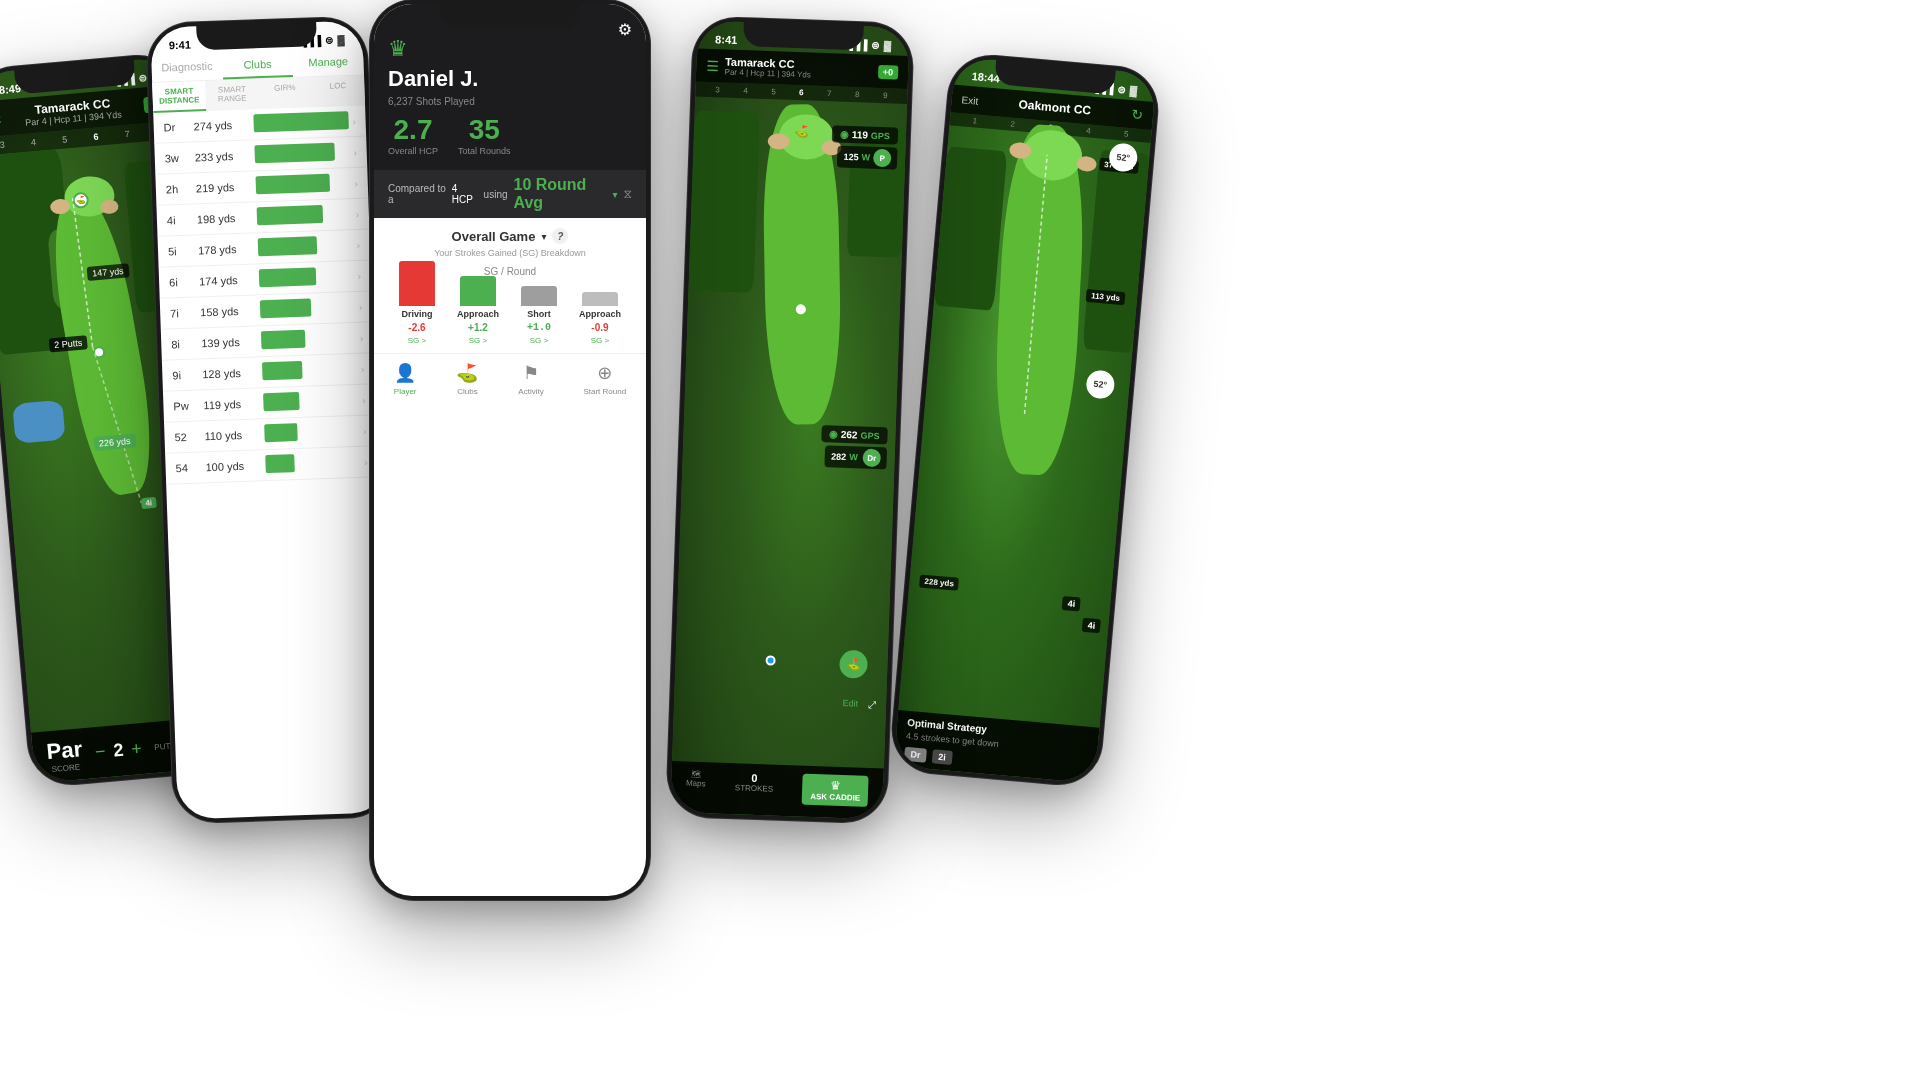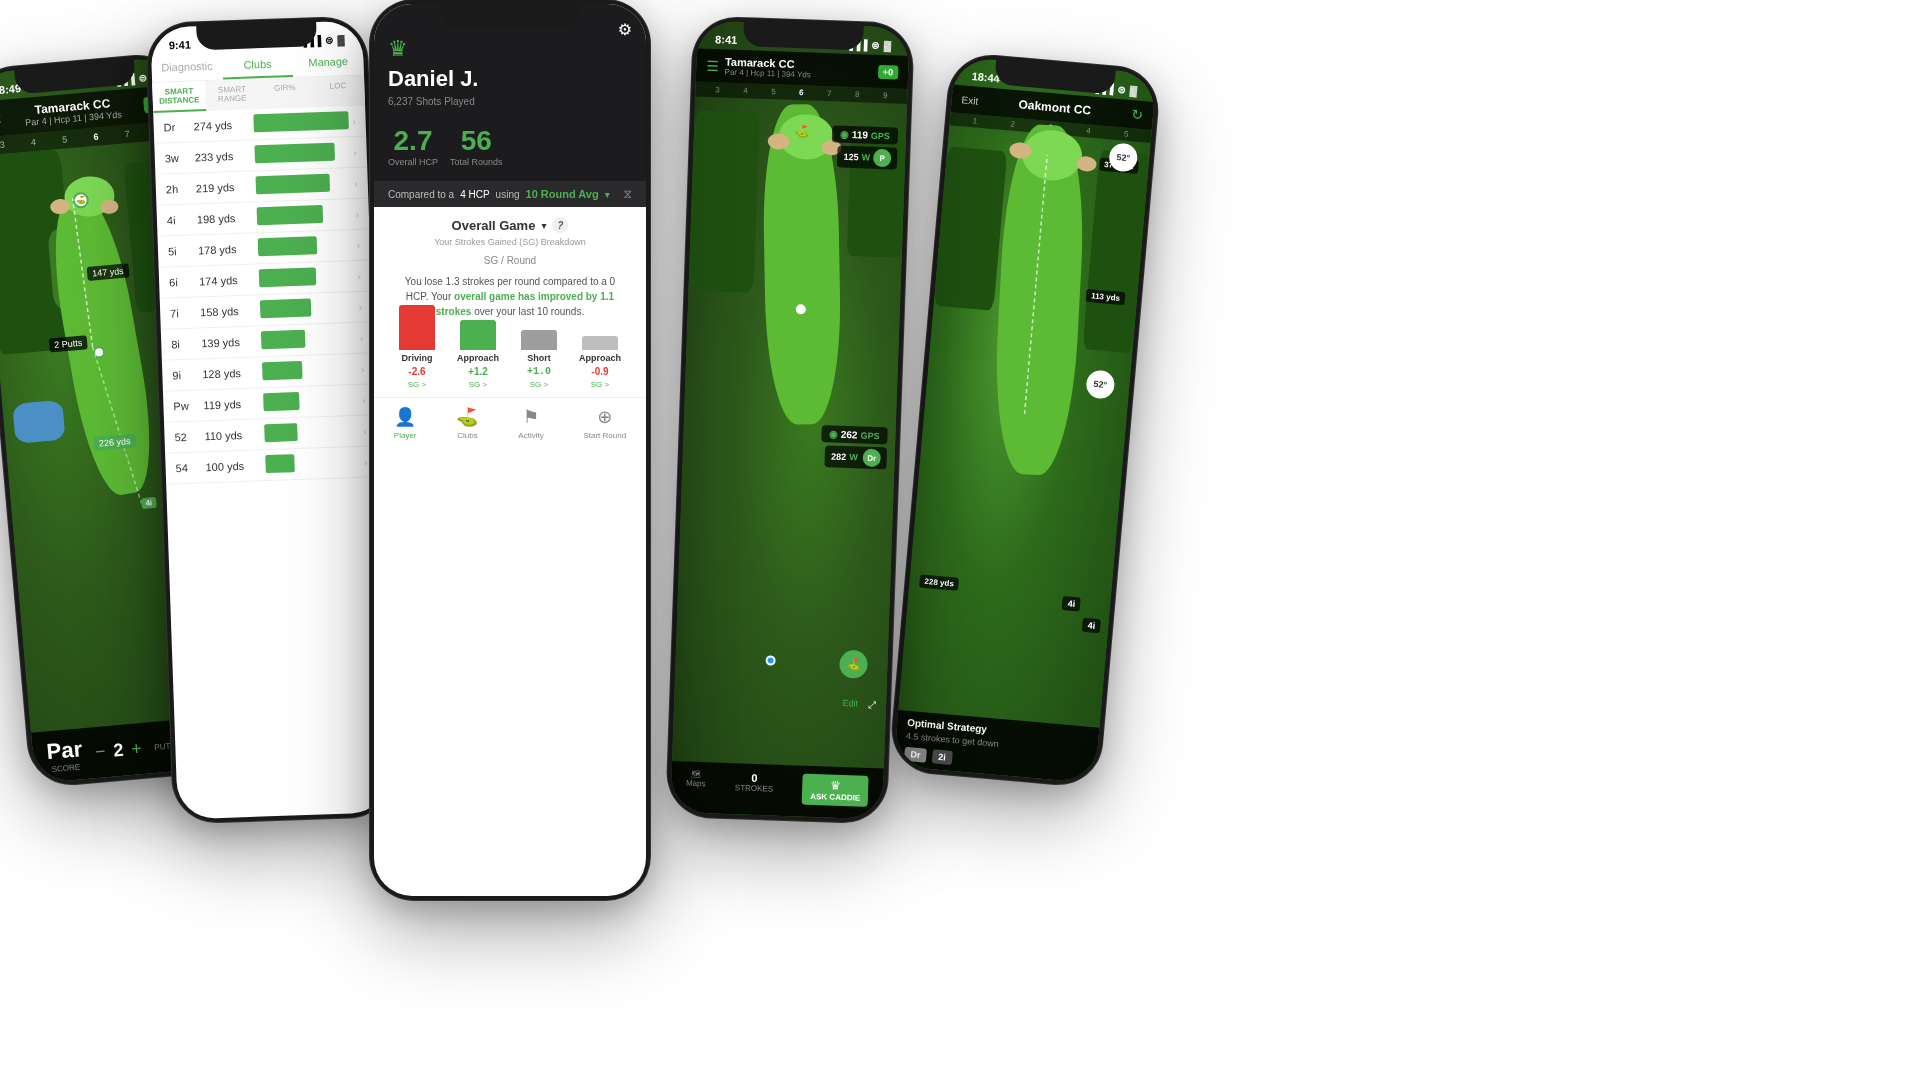--- a/index.html
+++ b/index.html
@@ -333,22 +333,22 @@
       font-size: 22px;
       font-weight: 700;
       margin-bottom: 4px;
     }
     .player-shots {
       color: #888;
       font-size: 10px;
     }
     .player-stats-row {
       display: flex;
-      gap: 12px;
-      margin-top: 20px;
+      gap: 20px;
+      margin-top: 9px;
     }
     .player-stat {
       text-align: center;
     }
     .player-stat-num {
       color: #4CAF50;
       font-size: 28px;
       font-weight: 700;
       line-height: 1;
     }
@@ -363,21 +363,21 @@
       display: flex;
       align-items: center;
       gap: 6px;
     }
     .hcp-filter-text {
       color: #bbb;
       font-size: 10px;
     }
     .hcp-filter-green {
       color: #4CAF50;
-      font-size: 11px;
+      font-size: 16px;
       font-weight: 700;
     }
     .hcp-filter-icon {
       margin-left: auto;
       color: #888;
       font-size: 12px;
     }
     .overall-game-row {
       display: flex;
       align-items: center;
@@ -1014,21 +1014,21 @@
         <div style="padding-top:16px;">
           <div class="player-crown">♛</div>
           <div class="player-name">Daniel J.</div>
           <div class="player-shots">6,237 Shots Played</div>
           <div class="player-stats-row">
             <div class="player-stat">
               <div class="player-stat-num">2.7</div>
               <div class="player-stat-label">Overall HCP</div>
             </div>
             <div class="player-stat">
-              <div class="player-stat-num">56</div>
+              <div class="player-stat-num">35</div>
               <div class="player-stat-label">Total Rounds</div>
             </div>
           </div>
         </div>
         <div class="gear-icon-ph">⚙</div>
       </div>
 
       <div class="hcp-filter-bar">
         <span class="hcp-filter-text">Compared to a</span>
         <span style="color:#fff;font-size:10px;">4 HCP</span>
@@ -1042,23 +1042,20 @@
         <span class="overall-game-label">Overall Game</span>
         <span class="overall-game-chevron">▾</span>
         <div class="overall-game-info">?</div>
       </div>
 
       <div class="sg-breakdown-label">Your Strokes Gained (SG) Breakdown</div>
 
 
       <div class="sg-per-round">SG / Round</div>
 
-      <div class="sg-description">
-        You lose 1.3 strokes per round compared to a 0 HCP. Your <span class="highlight">overall game has improved by 1.1 strokes</span> over your last 10 rounds.
-      </div>
 
       <div class="sg-bars-row" id="sg-bars">
 
       <div class="sg-bar-item">
       <div class="sg-bar-rect" style="height:45px;background:#e53935;"></div>
       <div class="sg-bar-label">Driving</div>
       <div class="sg-bar-val" style="color:#e53935;">-2.6</div>
       <div class="sg-bar-sg">SG &gt;</div>
     </div>
           <div class="sg-bar-item">

